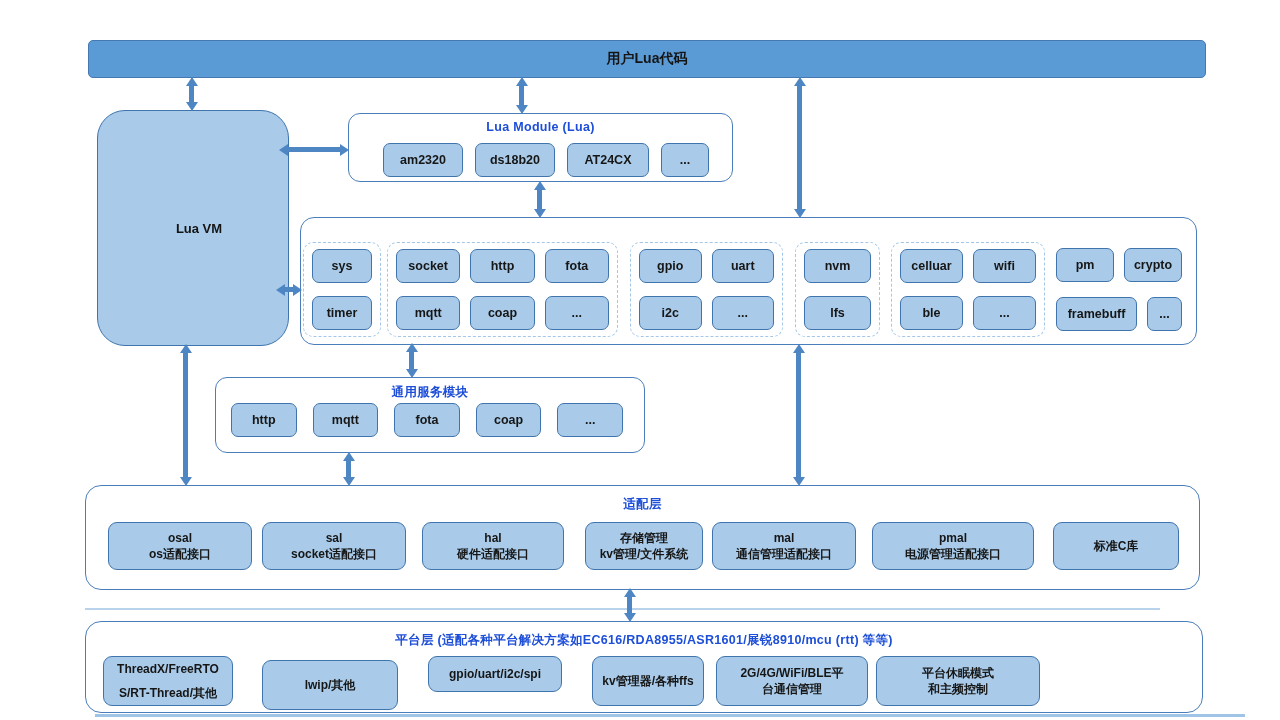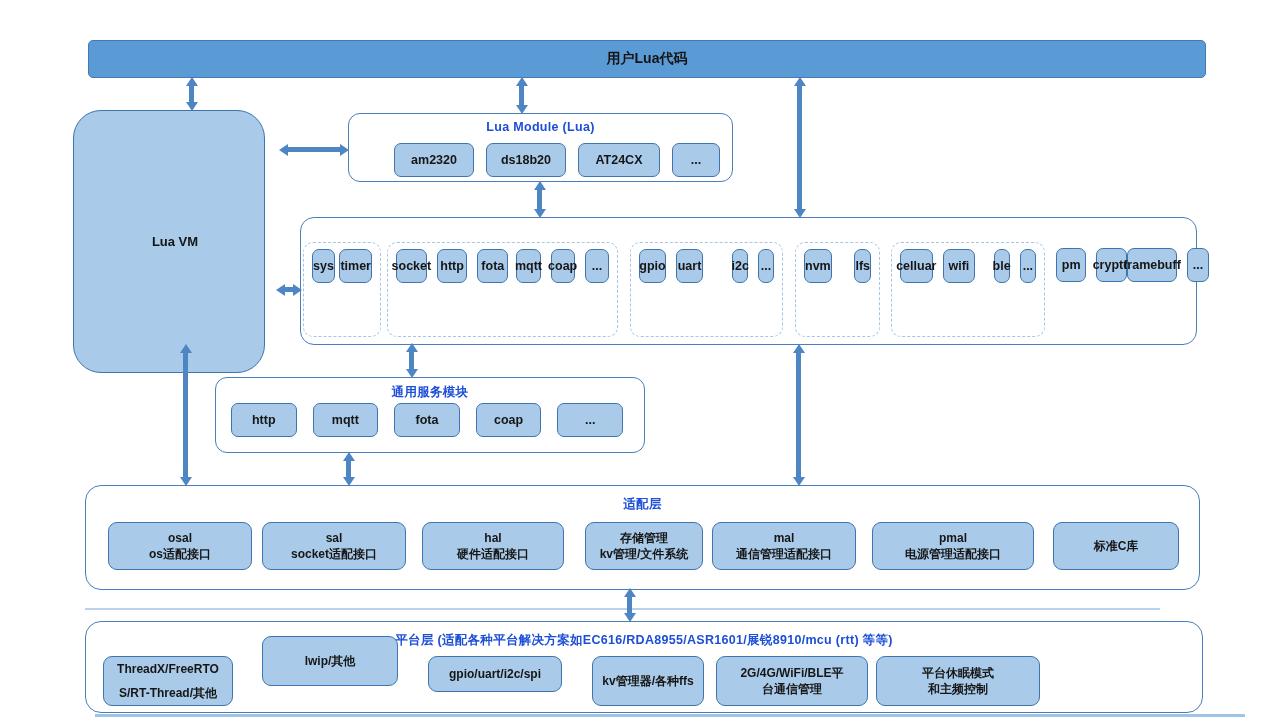--- a/index.html
+++ b/index.html
@@ -32,21 +32,21 @@
     background:#a9cbe9;border:1.4px solid #3f74ad;border-radius:7px;
     display:flex;align-items:center;justify-content:center;
     font-weight:bold;font-size:12.5px;color:#161616;box-sizing:border-box;
     min-width:0;white-space:nowrap;
   }
   .chiprow{position:absolute;display:flex;}
   .chiprow .mod{height:34px;}
   
   .group{
     position:absolute;top:242px;height:95px;box-sizing:border-box;
-    display:flex;flex-direction:row;justify-content:space-between;
+    display:flex;flex-direction:column;justify-content:space-between;
     padding:6px 8px;border-radius:10px;
   }
   .group.dashed{border:1.6px dashed #a4c7e7;}
   .group .row{display:flex;gap:10px;height:34px;}
   .group .mod{flex:1;}
   
   .lbox{
     position:absolute;background:#a9cbe9;border:1.4px solid #3f74ad;border-radius:9px;
     display:flex;flex-direction:column;align-items:center;justify-content:center;
     font-weight:bold;font-size:12px;color:#161616;box-sizing:border-box;
@@ -70,25 +70,25 @@
     border-left:9px solid #4e86c4;}
   .divline{position:absolute;background:#b9d3ec;}
 </style>
 </head>
 <body>
 
 <div id="canvas">
 
   <div class="bar" style="left:88px;top:40px;width:1118px;height:38px;">用户Lua代码</div>
 
-  <div class="bigbox" style="left:73px;top:110px;width:192px;height:263px;padding-left:12px;">Lua VM</div>
+  <div class="bigbox" style="left:97px;top:110px;width:192px;height:236px;padding-left:12px;">Lua VM</div>
 
   <div class="container" style="left:348px;top:113px;width:385px;height:69px;border-radius:12px;"></div>
   <div class="ctitle" style="left:348px;top:120px;width:385px;">Lua Module (Lua)</div>
-  <div class="chiprow" style="left:383px;top:143px;width:330px;gap:12px;margin-left:11px;">
+  <div class="chiprow" style="left:383px;top:143px;width:330px;gap:12px;">
     <div class="mod" style="width:80px;">am2320</div>
     <div class="mod" style="width:80px;">ds18b20</div>
     <div class="mod" style="width:82px;">AT24CX</div>
     <div class="mod" style="width:48px;">...</div>
   </div>
 
   <div class="container" style="left:300px;top:217px;width:897px;height:128px;"></div>
 
   <div class="group dashed" style="left:303px;width:78px;">
     <div class="row">
@@ -199,21 +199,21 @@
   <div class="divline" style="left:85px;top:608px;width:1075px;height:2px;"></div>
   <div class="divline" style="left:95px;top:714px;width:1150px;height:3px;background:#9fc4e6;"></div>
 
   <div class="container" style="left:85px;top:621px;width:1118px;height:92px;border-radius:16px;"></div>
   <div class="ctitle" style="left:85px;top:632px;width:1118px;">平台层 (适配各种平台解决方案如EC616/RDA8955/ASR1601/展锐8910/mcu (rtt) 等等)</div>
 
   <div class="lbox" style="left:103px;top:656px;width:130px;height:50px;gap:8px;">
     <span>ThreadX/FreeRTO</span>
     <span>S/RT-Thread/其他</span>
   </div>
-  <div class="lbox" style="left:262px;top:636px;width:136px;height:50px;">
+  <div class="lbox" style="left:262px;top:660px;width:136px;height:50px;">
     <span>lwip/其他</span>
     <span></span>
   </div>
   <div class="lbox" style="left:428px;top:656px;width:134px;height:36px;">
     <span>gpio/uart/i2c/spi</span>
     <span></span>
   </div>
   <div class="lbox" style="left:592px;top:656px;width:112px;height:50px;">
     <span>kv管理器/各种ffs</span>
     <span></span>

